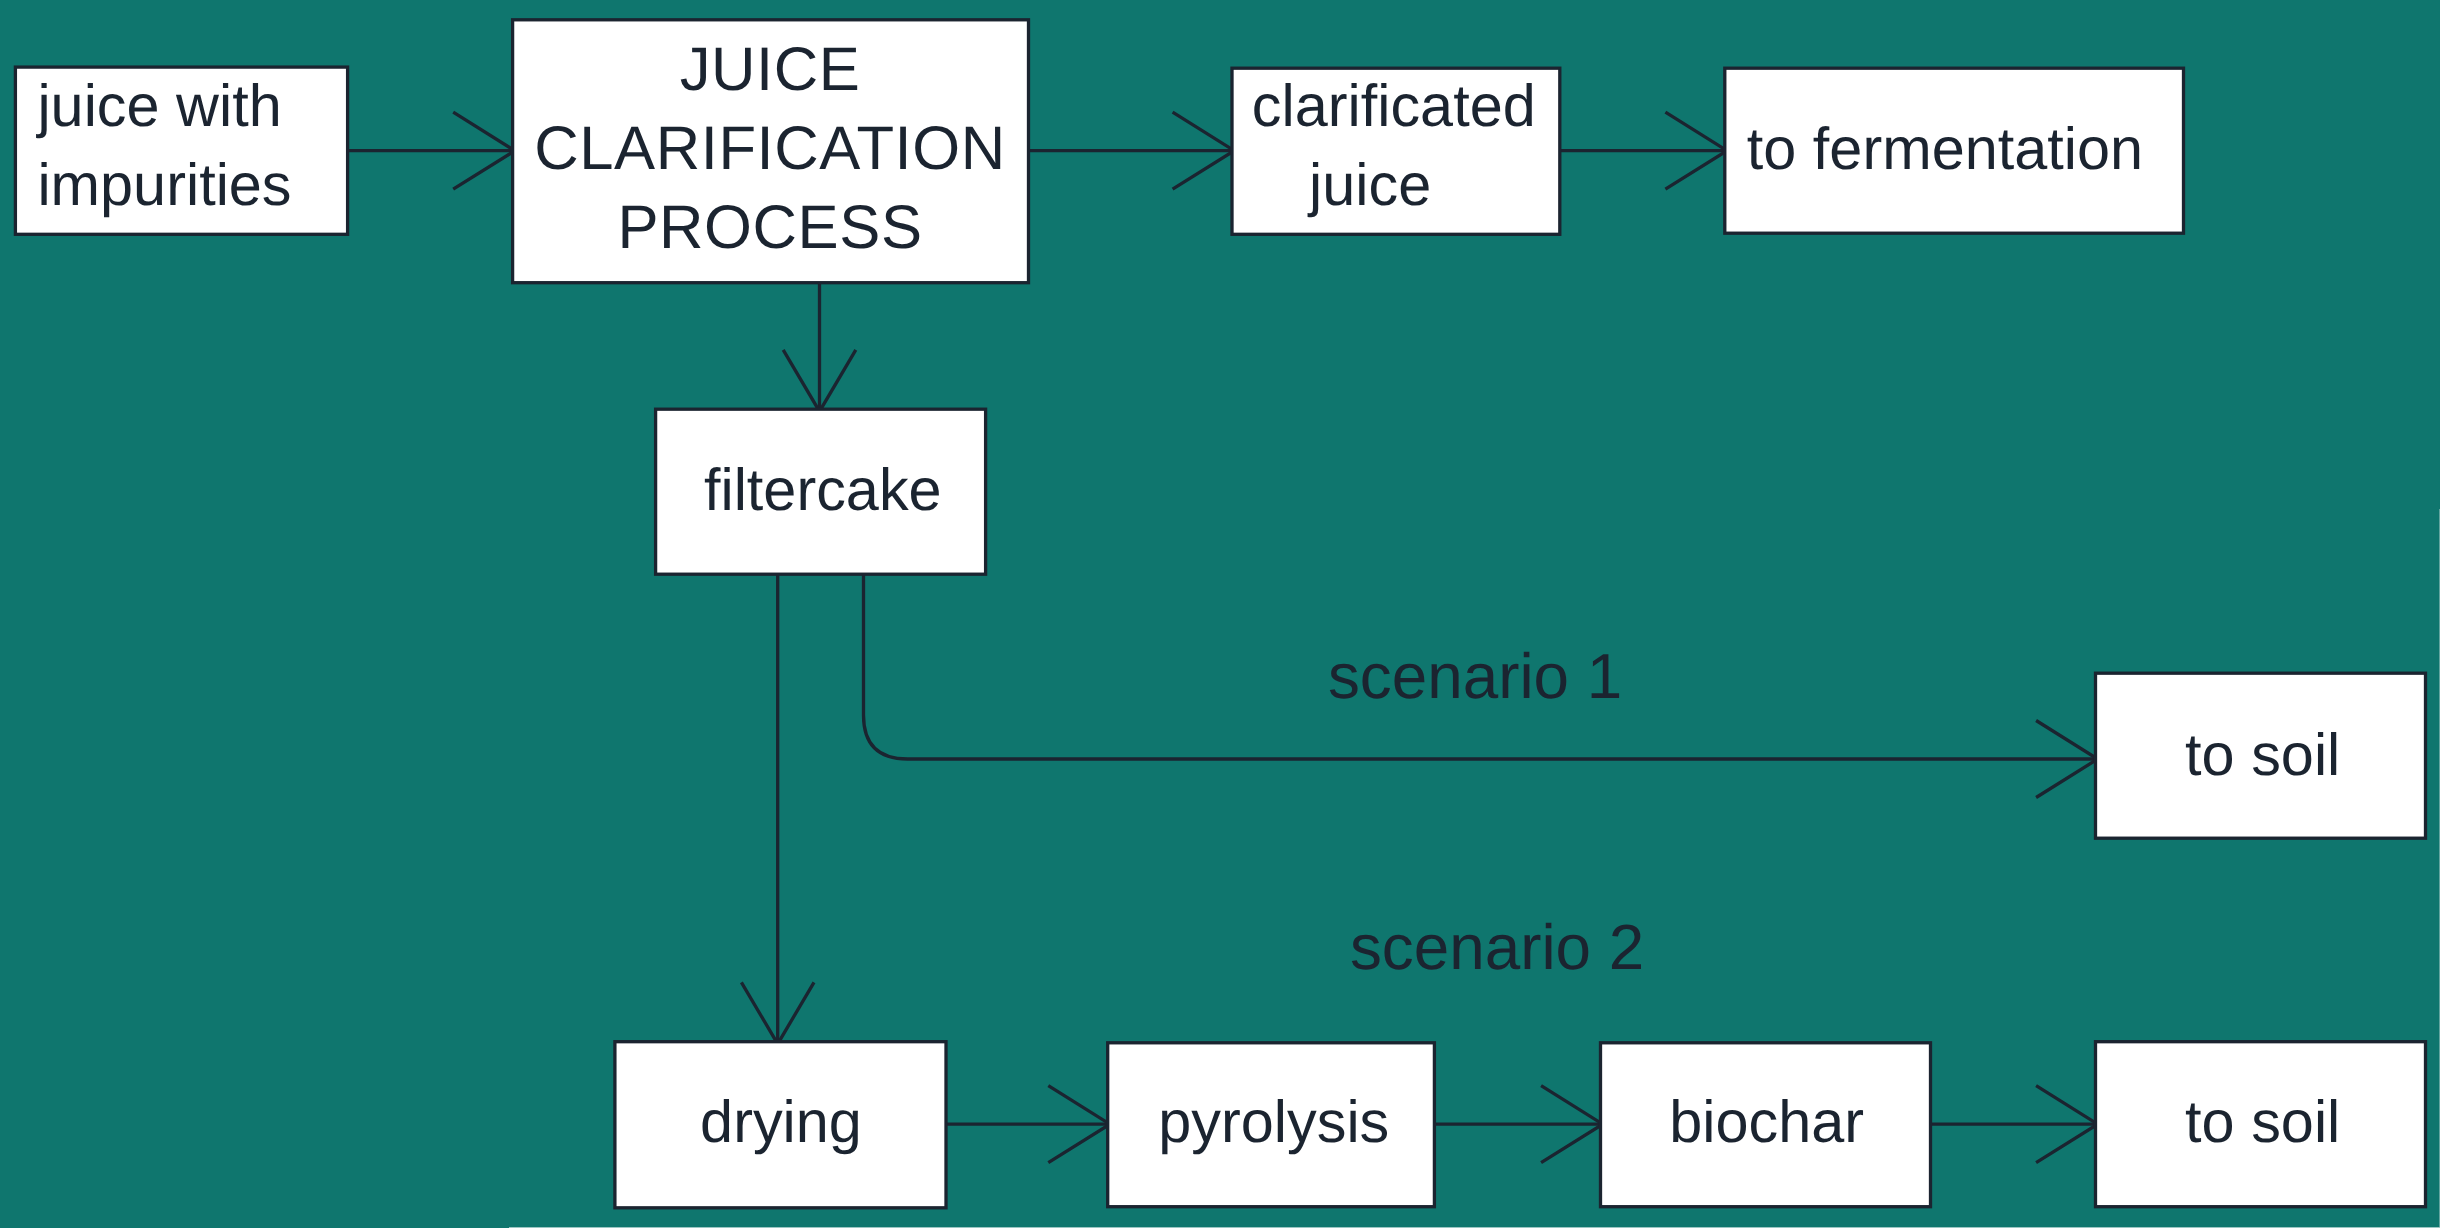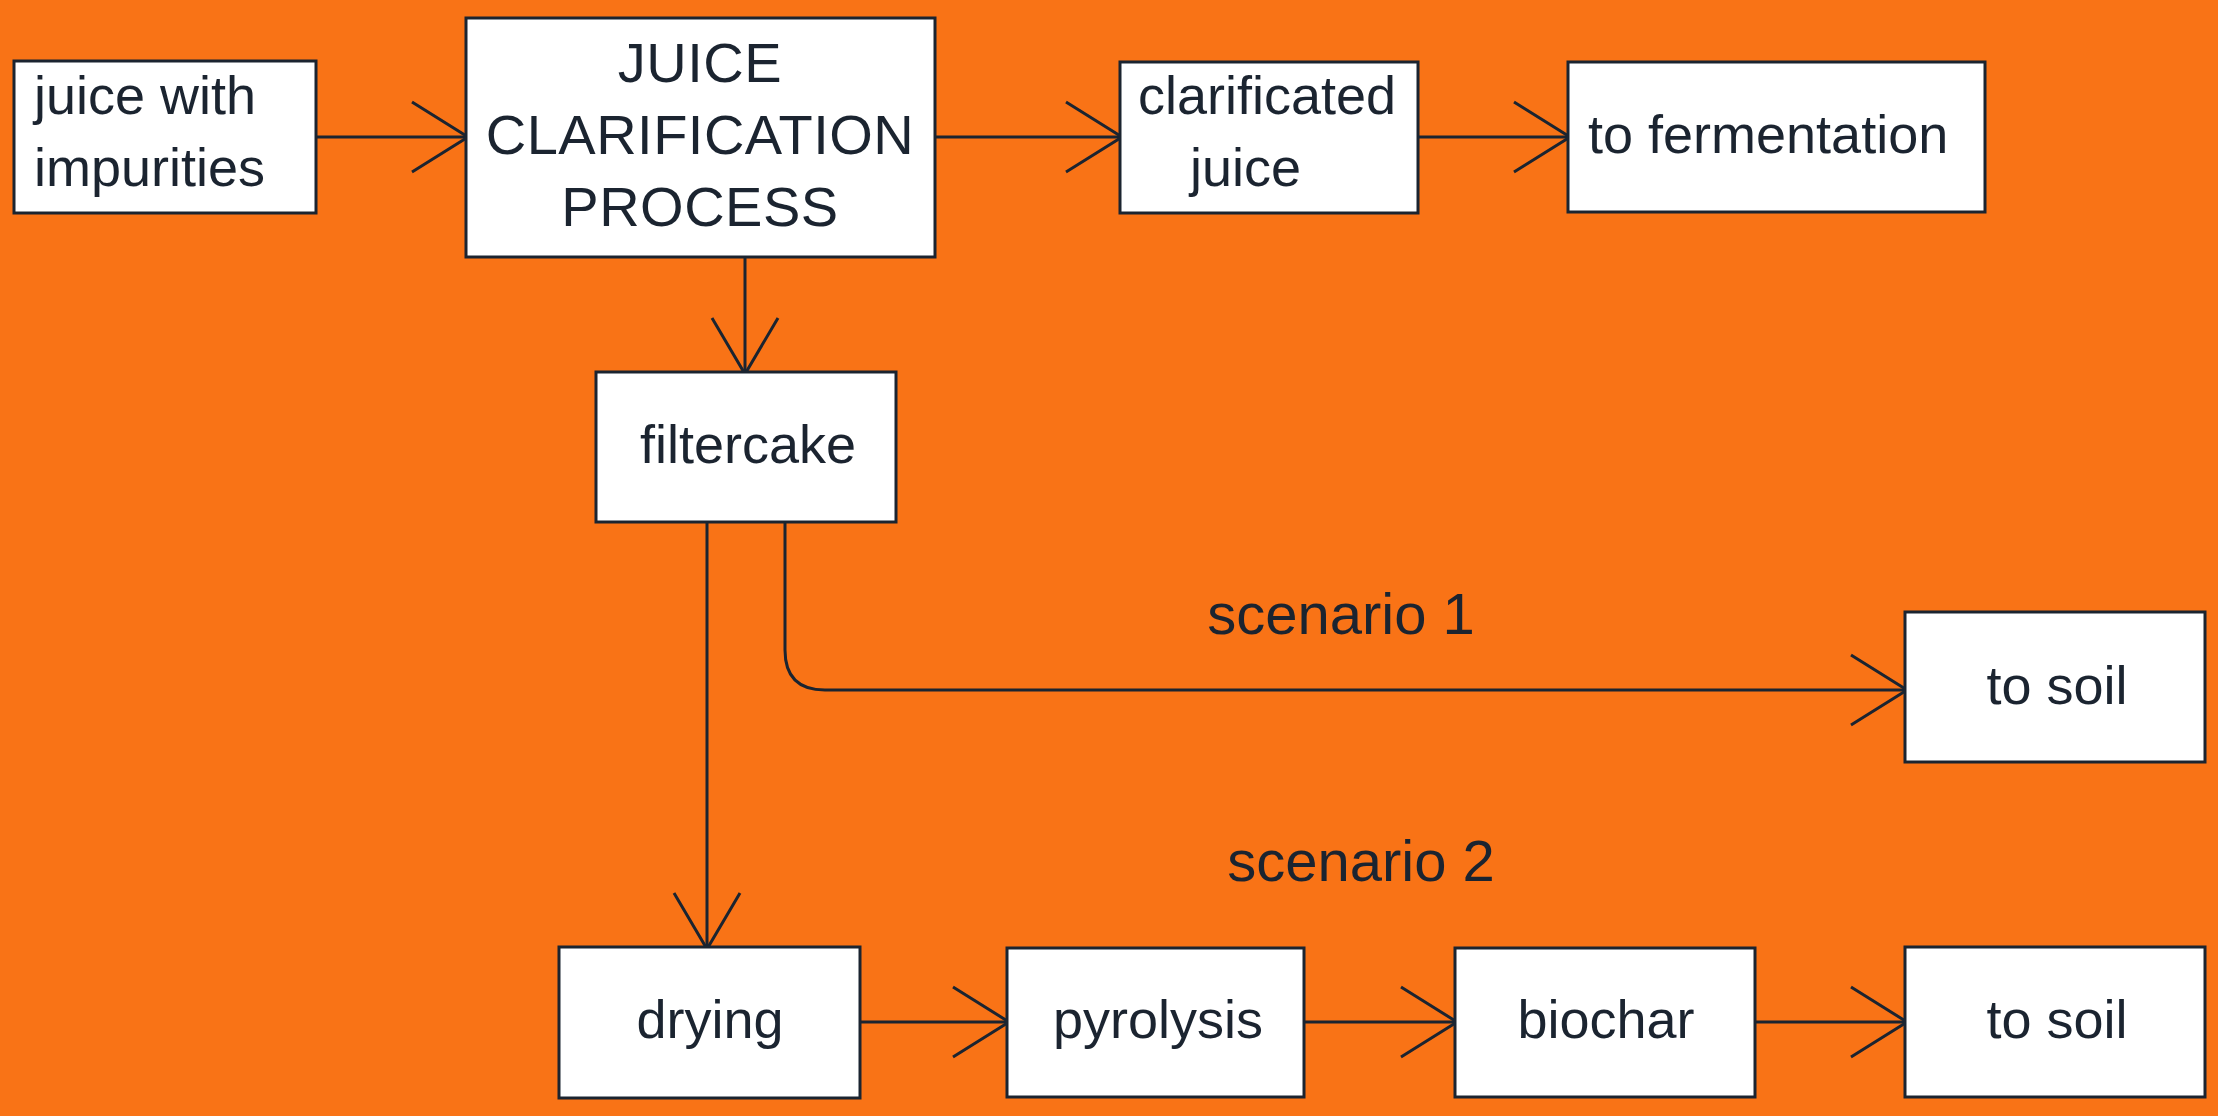--- a/index.html
+++ b/index.html
@@ -7,21 +7,21 @@
     padding: 0;
     background: #ffffff;
   }
   body {
     font-family: "Liberation Sans", sans-serif;
   }
   #diagram-root {
     position: relative;
     width: 2218px;
     height: 1116px;
-    background: #f97316;
+    background: #0f766e;
     overflow: hidden;
   }
   #flow-svg {
     position: absolute;
     left: 0;
     top: 0;
     width: 2218px;
     height: 1116px;
   }
   .node-box {

